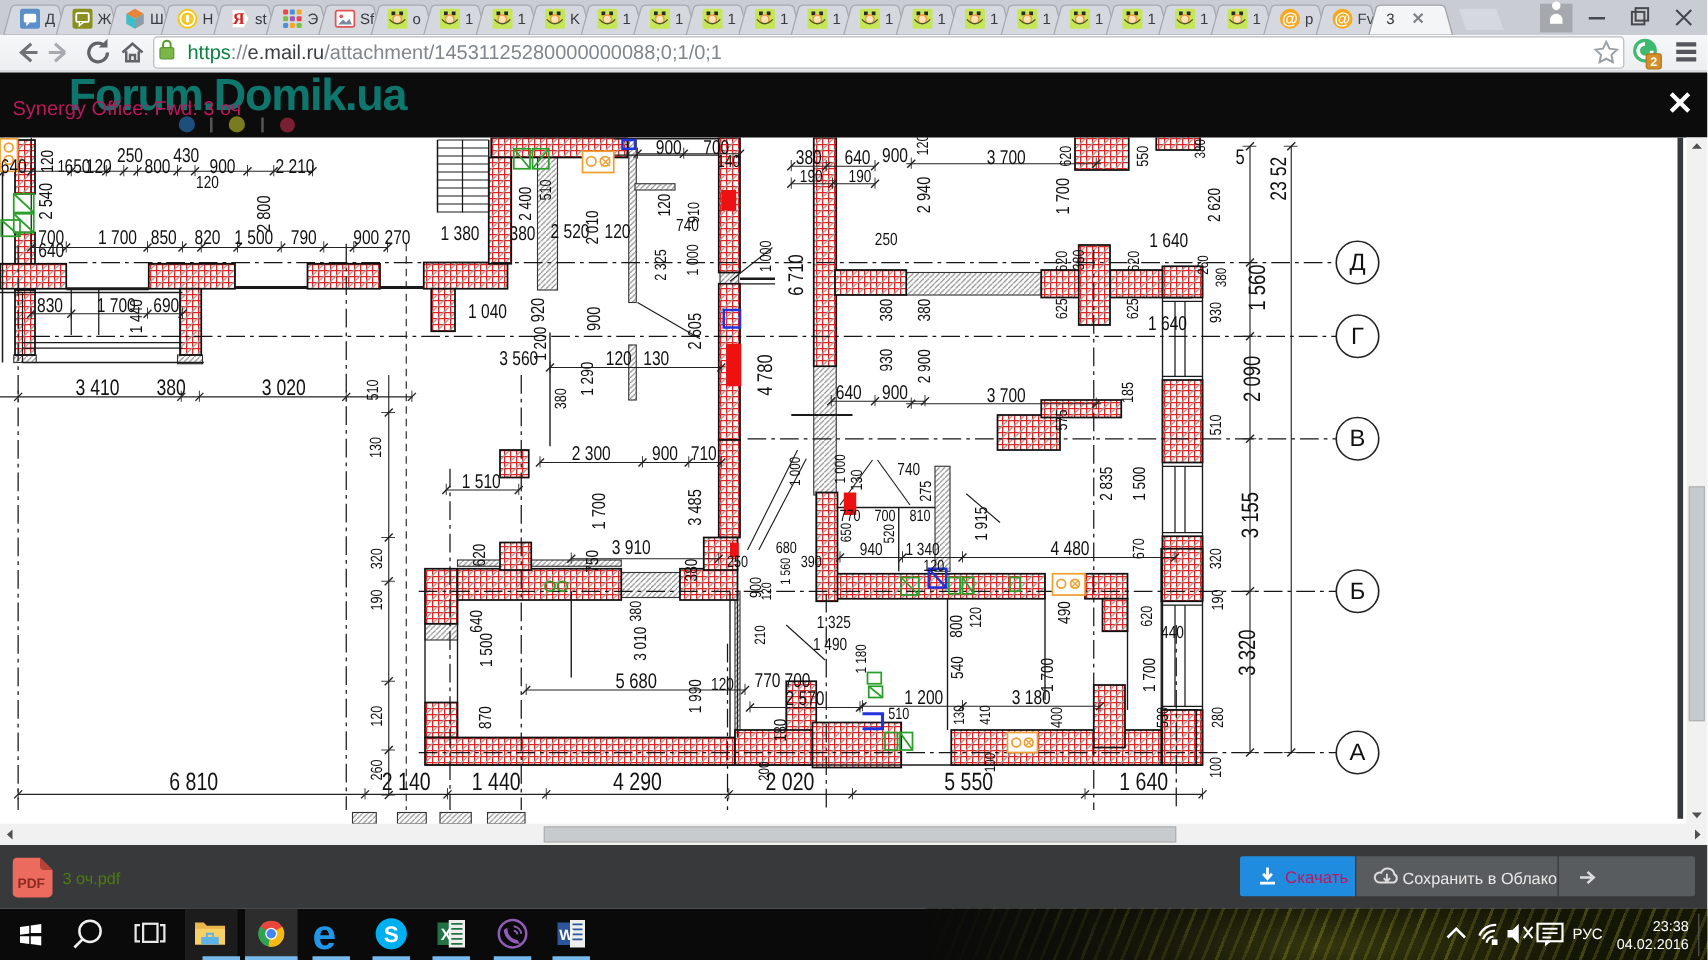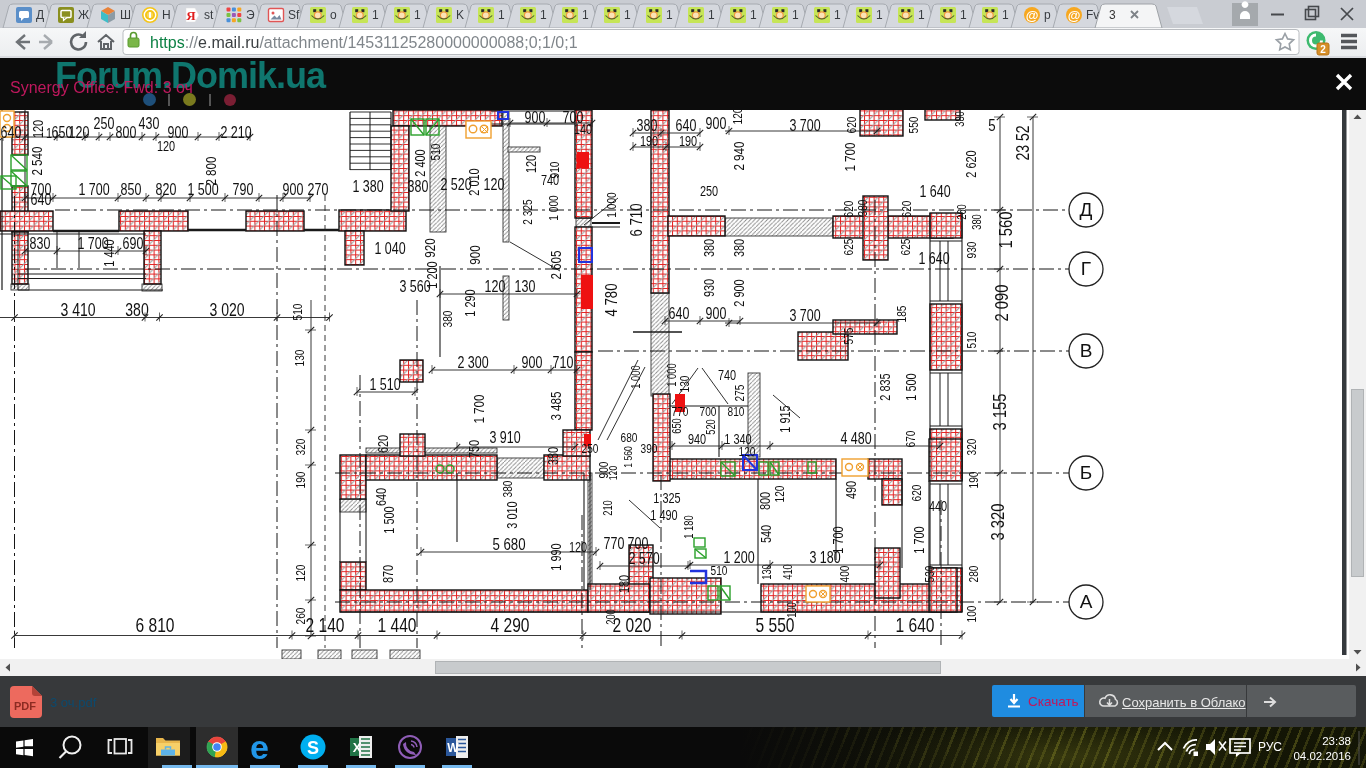--- a/index.html
+++ b/index.html
@@ -883,33 +883,33 @@
 <svg width="17" height="549" style="position:absolute;left:1349px;top:110px">
 <path d="M4.5 9 L8.5 4.5 L12.5 9 Z" fill="#505050"></path>
 <path d="M4.5 540 L8.5 544.5 L12.5 540 Z" fill="#505050"></path>
 </svg>
 <div style="position:absolute;left:0px;top:676px;width:1366px;height:51px;background:#37393b"></div>
 <svg width="40" height="40" style="position:absolute;left:10px;top:686px">
 <path d="M0 4 a4 4 0 0 1 4 -4 H22 L32 10 V28 a4 4 0 0 1 -4 4 H4 a4 4 0 0 1 -4 -4 Z" fill="#ed6a5e"></path>
 <path d="M22 0 L32 10 H25 a3 3 0 0 1 -3 -3 Z" fill="#b44338"></path>
 <text x="15" y="24" font-size="11" font-weight="bold" fill="#8c2b22" text-anchor="middle" font-family="Liberation Sans, sans-serif">PDF</text>
 </svg>
-<div style="position:absolute;left:50px;top:695px;font:13px 'Liberation Sans',sans-serif;color:#0c4a6e;">3 оч.pdf</div>
+<div style="position:absolute;left:50px;top:695px;font:13px 'Liberation Sans',sans-serif;color:#4d7c0f;">3 оч.pdf</div>
 <div style="position:absolute;left:992px;top:685px;width:92px;height:32px;background:#1f8ce0;border-radius:2px 0 0 2px"></div>
 <div style="position:absolute;left:1085px;top:685px;width:161px;height:32px;background:#595c5e"></div>
 <div style="position:absolute;left:1247px;top:685px;width:109px;height:32px;background:#595c5e;border-radius:0 2px 2px 0"></div>
 <svg width="20" height="20" style="position:absolute;left:1004px;top:691px">
 <path d="M10 3 v8 M6.5 8 l3.5 4 3.5 -4 M4 15.5 h12" stroke="#fff" stroke-width="2.2" fill="none"></path>
 </svg>
 <div style="position:absolute;left:1028px;top:694px;font:13.5px 'Liberation Sans',sans-serif;color:#be185d;">Скачать</div>
 <svg width="24" height="20" style="position:absolute;left:1098px;top:692px">
 <path d="M6 14 a4 4 0 1 1 1 -7.8 a5.5 5.5 0 0 1 10.5 1.2 a3.6 3.6 0 0 1 -0.5 6.6 Z" fill="none" stroke="#ddd" stroke-width="1.6"></path>
 <path d="M11.5 7 v6 M9 10.5 l2.5 2.8 2.5 -2.8" stroke="#ddd" stroke-width="1.5" fill="none"></path>
 </svg>
-<div style="position:absolute;left:1122px;top:695px;font:13px 'Liberation Sans',sans-serif;color:#e8e8e8;text-decoration:underline;">Сохранить в Облако</div>
+<div style="position:absolute;left:1122px;top:695px;font:13px 'Liberation Sans',sans-serif;color:#e8e8e8;">Сохранить в Облако</div>
 <svg width="20" height="20" style="position:absolute;left:1261px;top:692px">
 <path d="M3 10 h10 M9 5.5 l5 4.5 -5 4.5" stroke="#ddd" stroke-width="2" fill="none"></path>
 </svg>
 <div style="position:absolute;left:1282px;top:695px;font:13px 'Liberation Sans',sans-serif;color:#e8e8e8;margin-top:36px;">Переслать</div>
 <div style="position:absolute;left:0px;top:727px;width:1366px;height:41px;background:#0a0a0a"></div>
 <div style="position:absolute;left:740px;top:727px;width:626px;height:41px;background:
 radial-gradient(ellipse 300px 60px at 320px 30px, rgba(150,150,40,0.25), rgba(0,0,0,0) 70%),
 repeating-linear-gradient(112deg,rgba(110,112,26,0.42) 0 2.5px,rgba(20,22,5,0.95) 2.5px 10px),
 repeating-linear-gradient(100deg,rgba(130,130,30,0.2) 0 6px,rgba(10,10,2,0.3) 6px 26px);"></div>
 <div style="position:absolute;left:740px;top:727px;width:300px;height:41px;background:linear-gradient(90deg,#0a0a0a,rgba(10,10,10,0))"></div>

